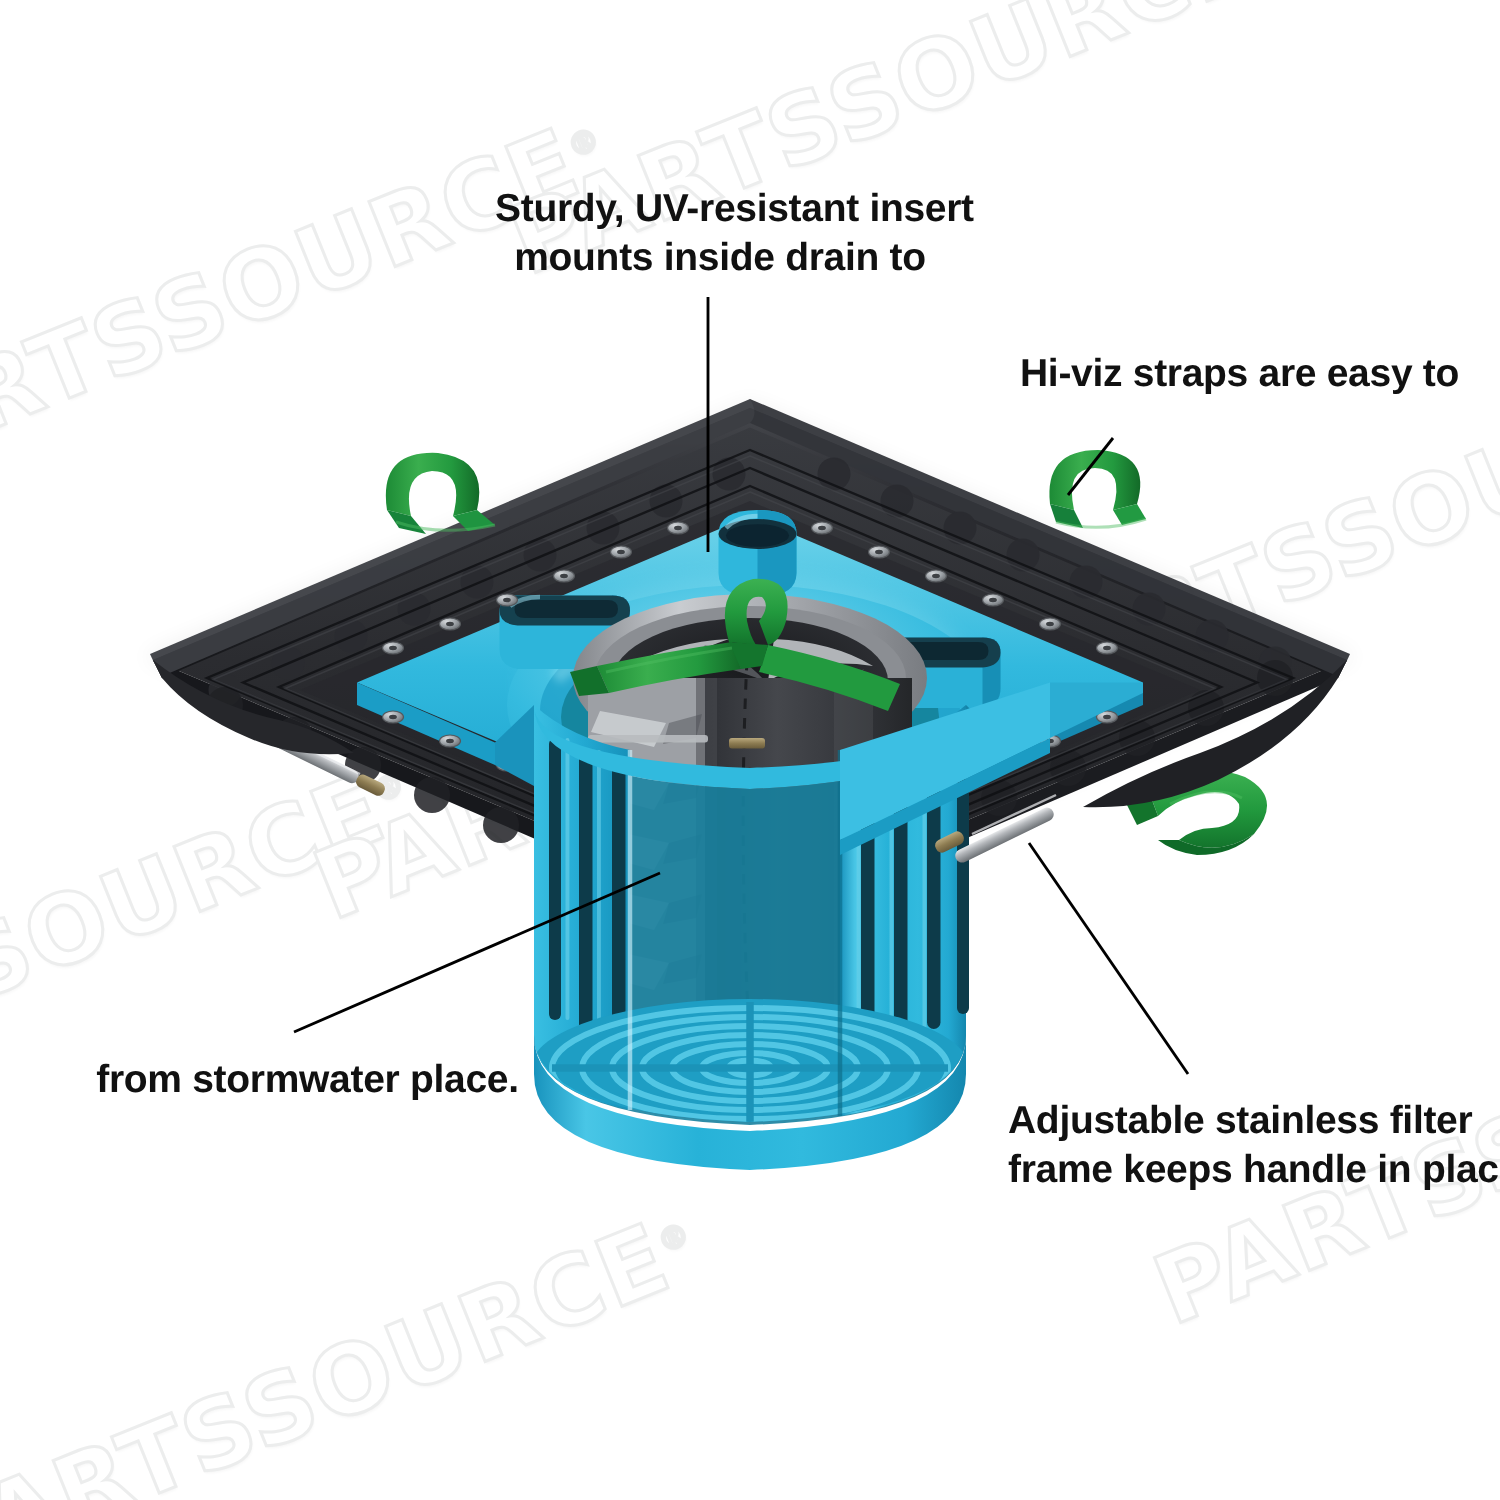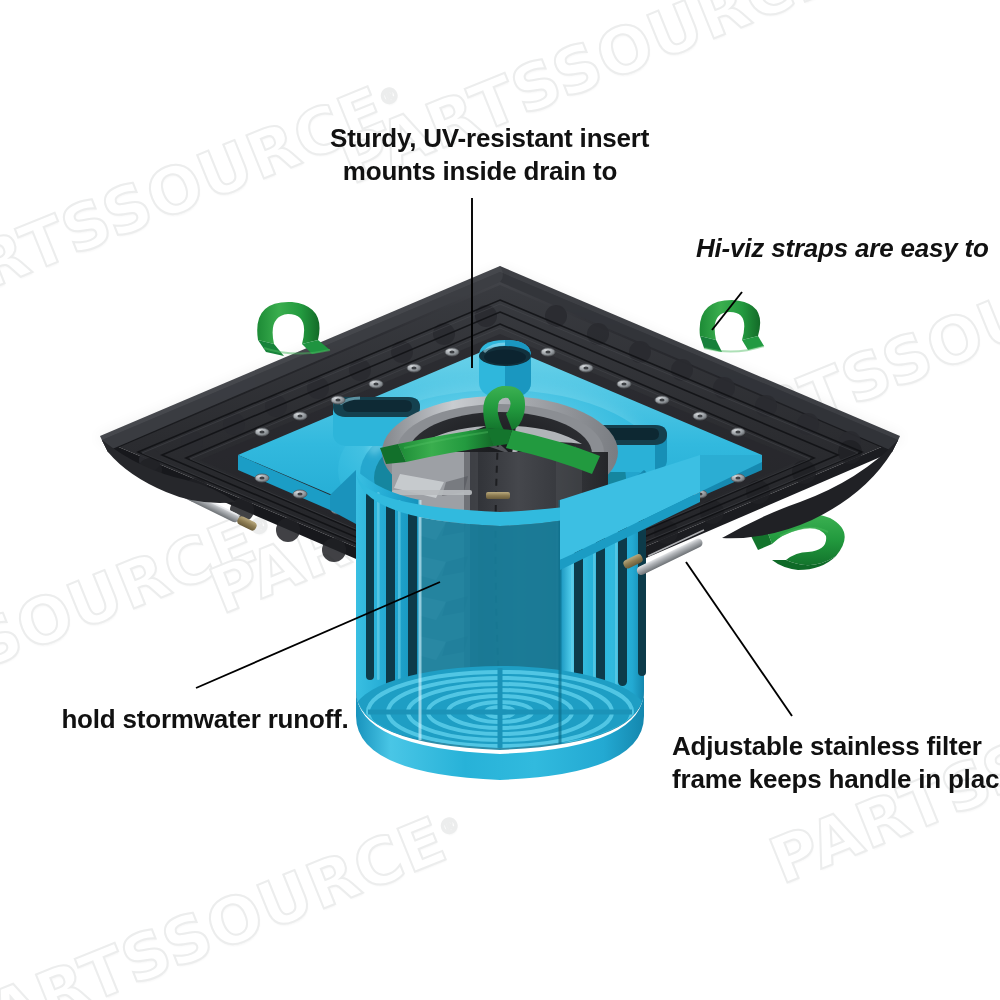--- a/index.html
+++ b/index.html
@@ -31,21 +31,21 @@
     color:#111111;
     font-weight:700;
     font-size:26px;
     line-height:1.26;
     text-align:center;
     font-family:"Liberation Sans","DejaVu Sans",sans-serif;
     letter-spacing:-.2px;
   }
   .callout div{white-space:nowrap;}
   #co-insert{left:330px;top:122px;width:300px;}
-  #co-straps{left:696px;top:232px;width:270px;font-style:italic;}
+  #co-straps{left:680px;top:232px;width:270px;}
   #co-bag   {left:60px; top:703px;width:290px;}
   #co-frame {left:672px;top:730px;width:290px;}
 
   .art{position:absolute;left:0;top:0;width:1000px;height:1000px;}
 </style>
 </head>
 <body>
 
 <div id="stage">
 
@@ -536,21 +536,21 @@
   <div class="callout" id="co-insert">
     <div>Sturdy, UV-resistant insert</div>
     <div>mounts inside drain to</div>
   </div>
 
   <div class="callout" id="co-straps">
     <div>Hi-viz straps are easy to</div>
   </div>
 
   <div class="callout" id="co-bag">
-    <div>hold stormwater runoff.</div>
+    <div>from stormwater place.</div>
   </div>
 
   <div class="callout" id="co-frame">
     <div>Adjustable stainless filter</div>
     <div>frame keeps handle in place.</div>
   </div>
 
 </div>
 
 </body></html>

